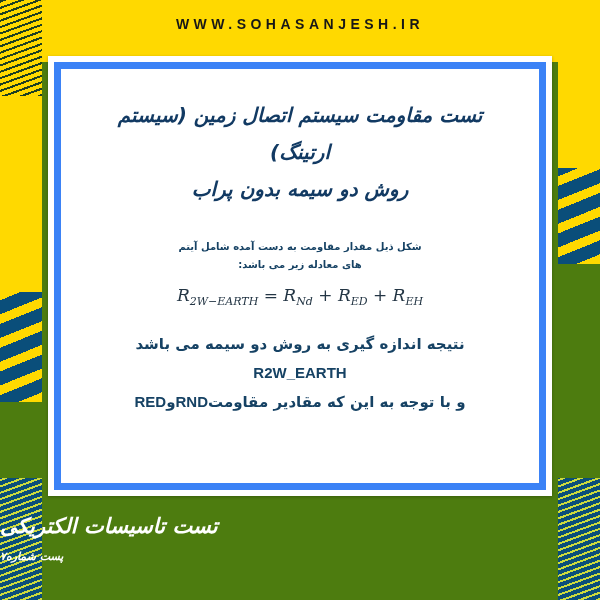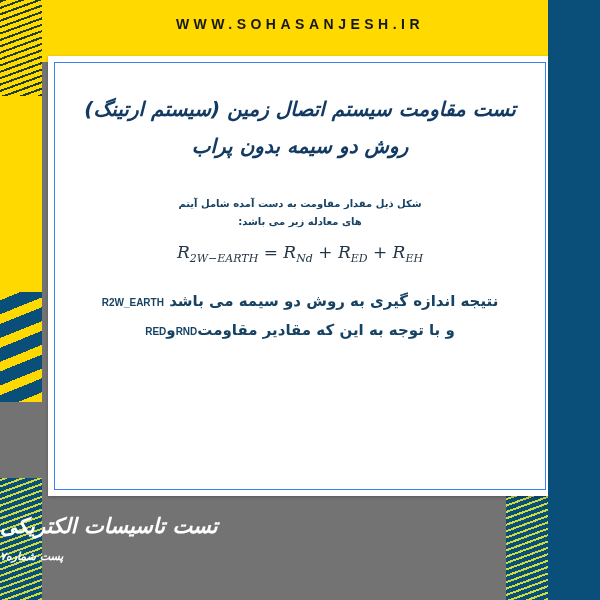--- a/index.html
+++ b/index.html
@@ -9,24 +9,24 @@
   body {
     width: 600px;
     height: 600px;
     overflow: hidden;
     font-family: "DejaVu Sans", sans-serif;
     background: #0a4e7a;
   }
 
   #poster {
     position: relative;
-    width: 548px;
+    width: 600px;
     height: 600px;
     overflow: hidden;
-    background: #737373;
+    background: #4d7c0f;
   }
 
   
   .band-yellow-top {
     position: absolute;
     left: 0; top: 0;
     width: 600px; height: 62px;
     background: #ffd900;
   }
 
@@ -103,21 +103,21 @@
     position: absolute;
     left: 48px; top: 56px;
     width: 504px; height: 440px;
     background: #ffffff;
     box-sizing: border-box;
     padding: 6px;
     box-shadow: 0 1px 3px rgba(0,0,0,0.25);
   }
   .card-inner {
     width: 100%; height: 100%;
-    border: 1px solid #3b82f6;
+    border: 7px solid #3b82f6;
     box-sizing: border-box;
     padding: 22px 26px;
     direction: rtl;
     text-align: center;
     overflow: hidden;
   }
 
   .title-block {
     margin-top: 6px;
   }
@@ -165,21 +165,21 @@
     font-size: 15px;
     font-weight: bold;
     color: #164264;
     line-height: 1.92;
   }
   .sym {
     direction: ltr;
     display: inline-block;
     font-family: "Liberation Sans", sans-serif;
     font-weight: bold;
-    font-size: 10px;
+    font-size: 15px;
   }
 
   
   .footer {
     position: absolute;
     left: 0; bottom: 0;
     width: 600px; height: 104px;
     text-align: left;
     direction: rtl;
   }

